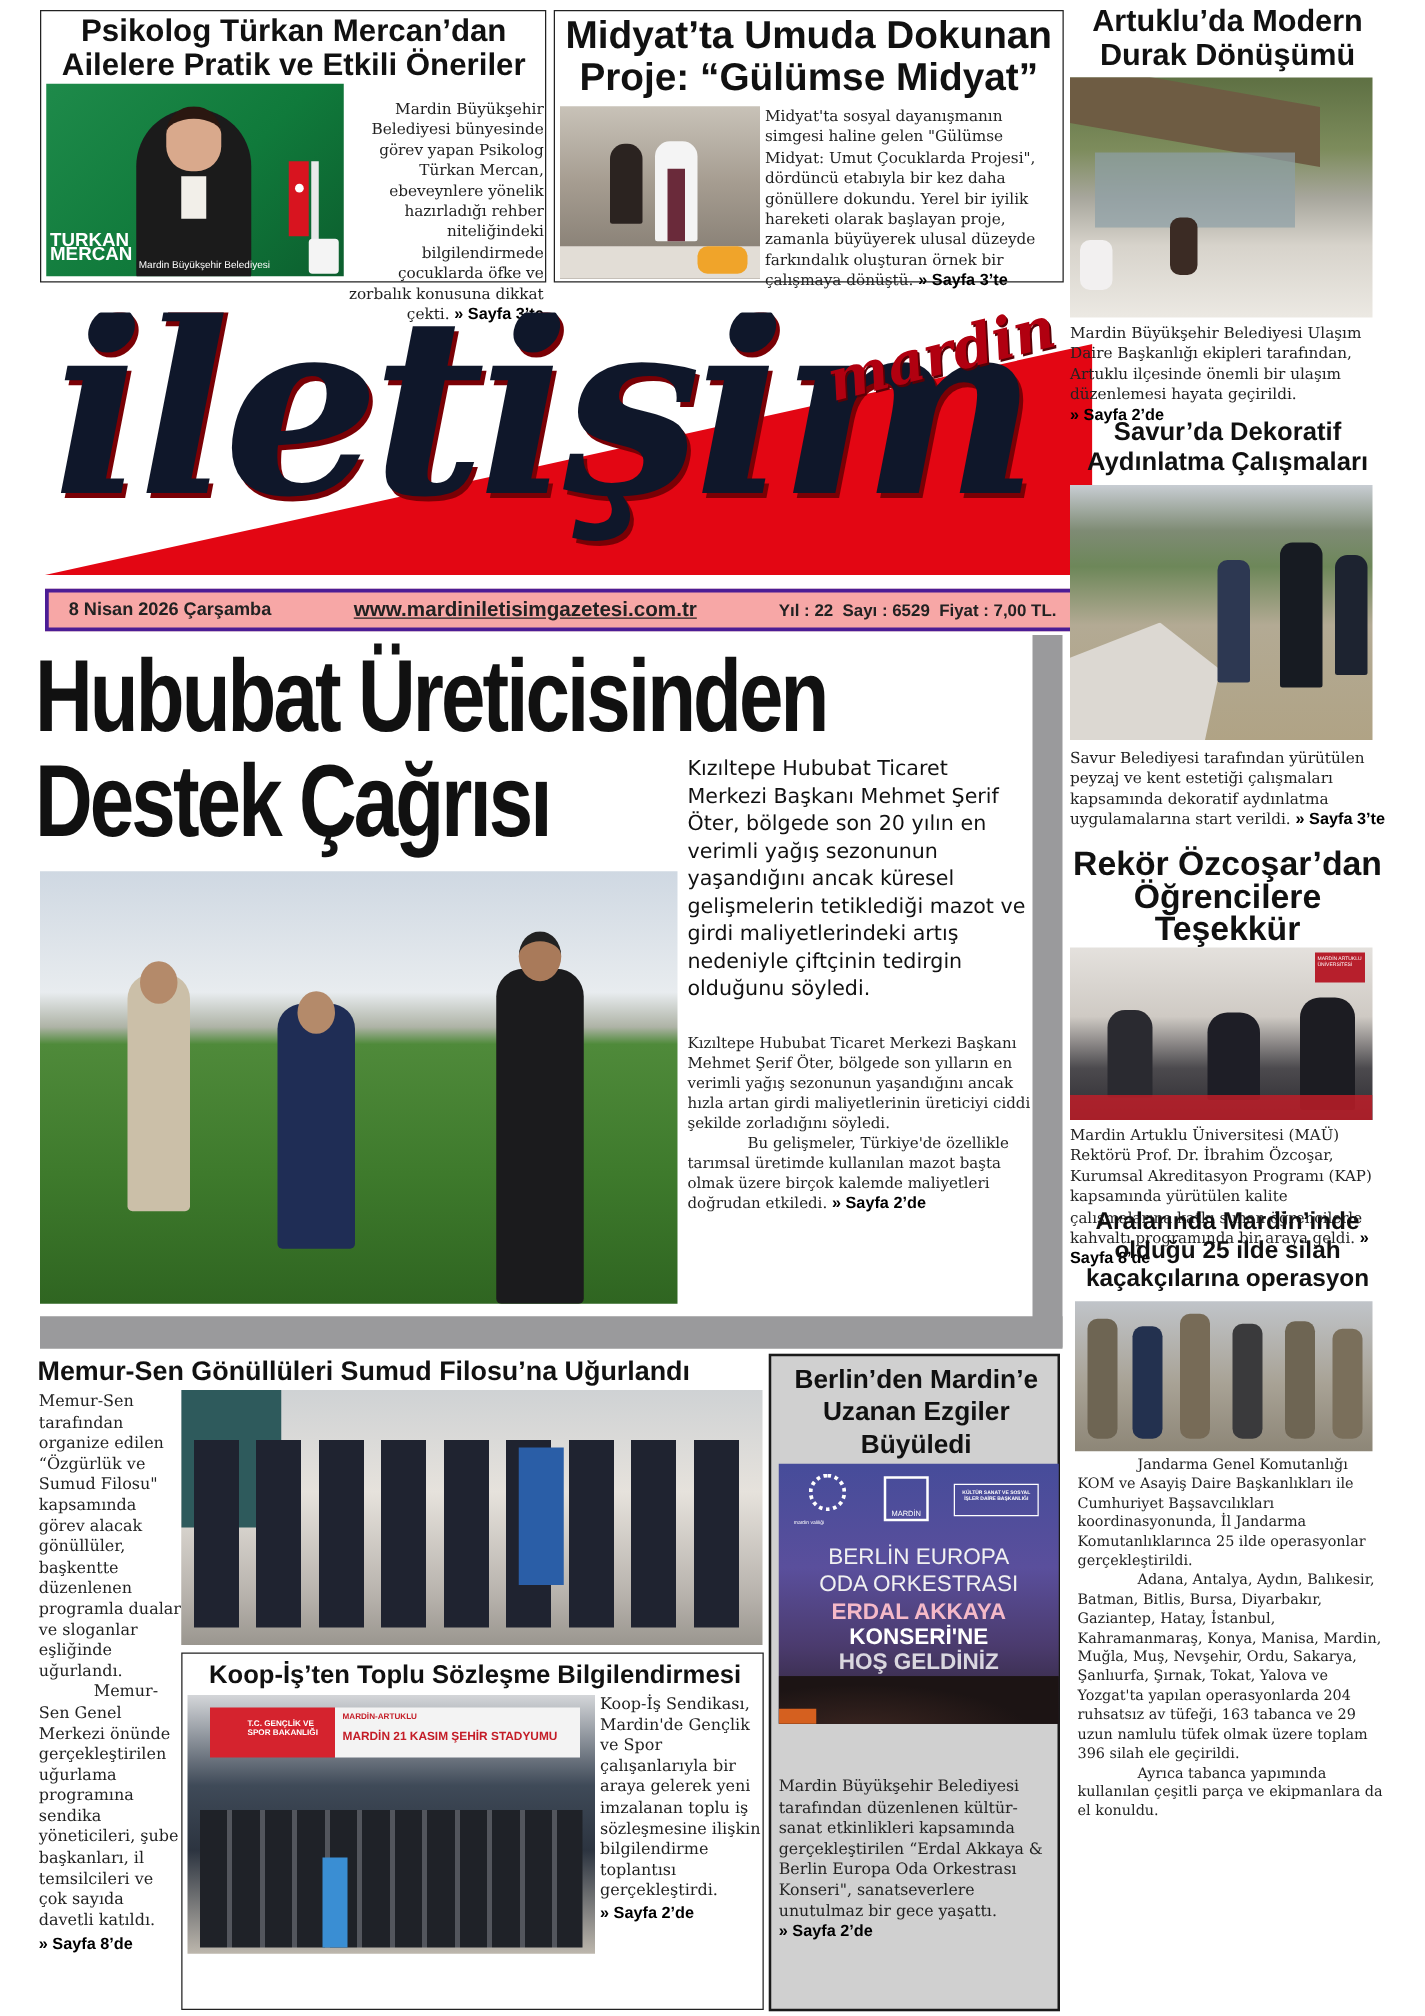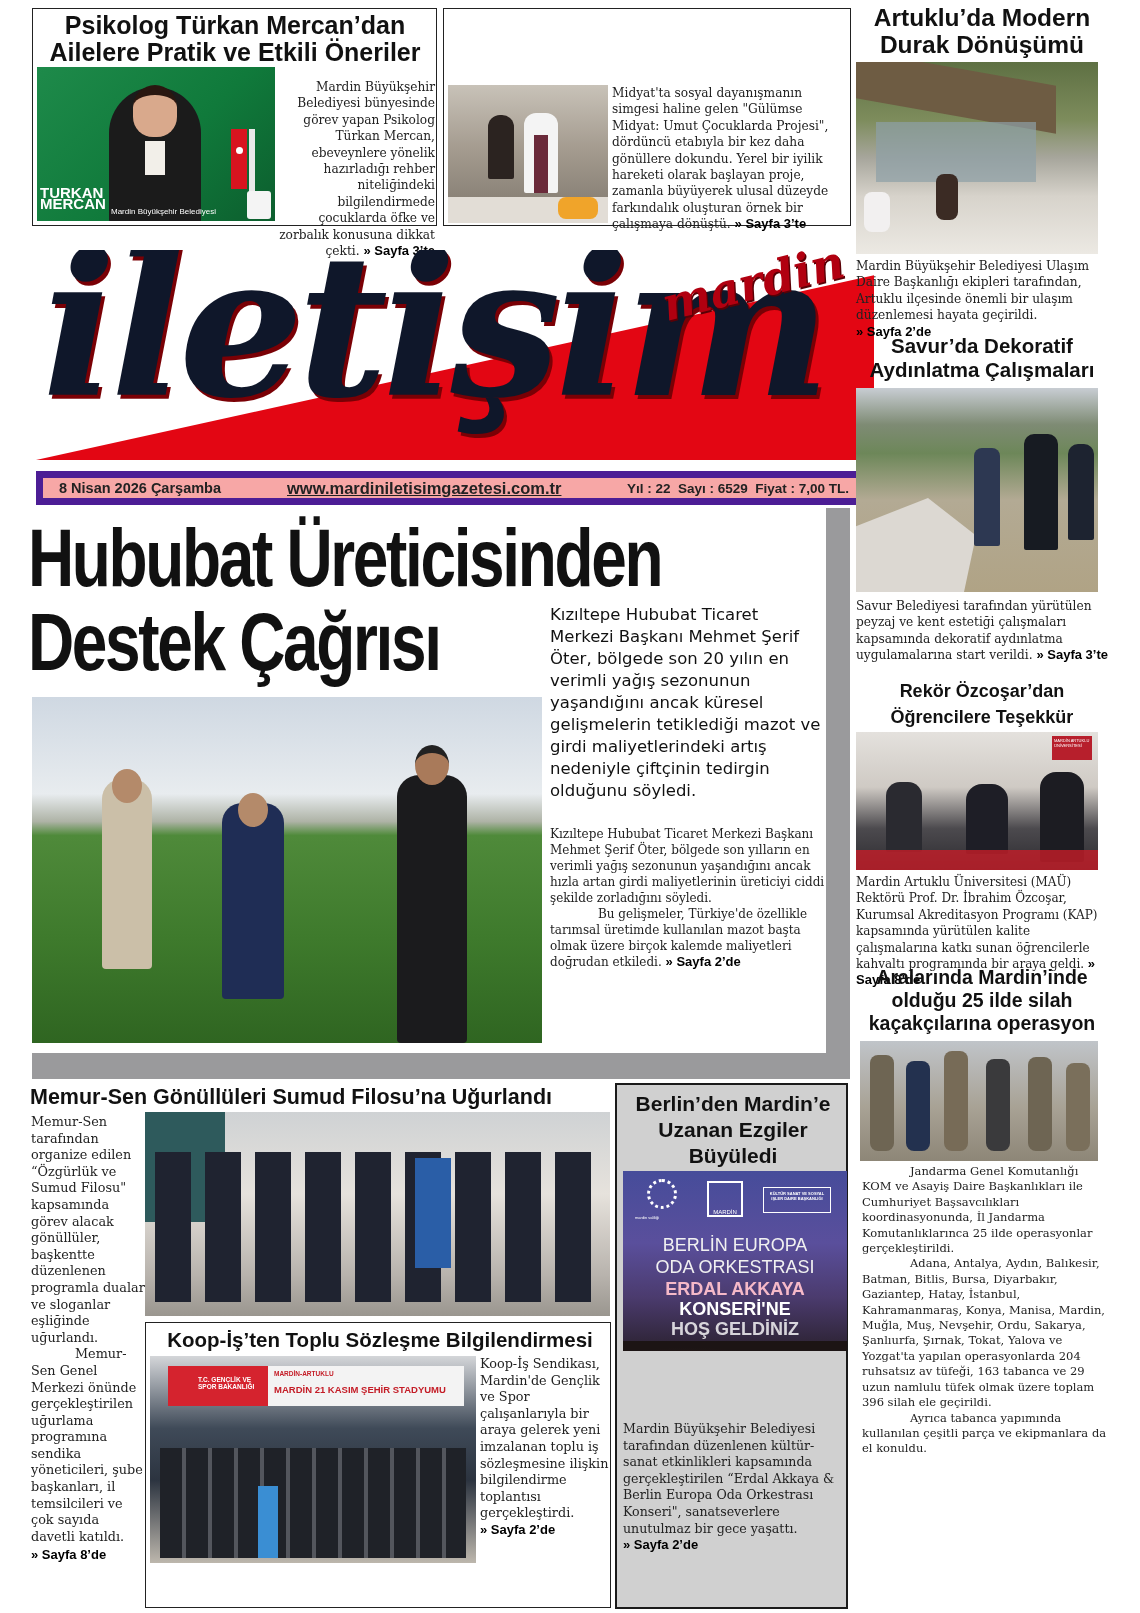--- a/index.html
+++ b/index.html
@@ -15,21 +15,21 @@
 
   
   .logo-wrap { position: absolute; left: 36px; top: 250px; width: 838px; height: 210px; overflow: hidden; }
   .logo-wedge { position: absolute; left: 0; top: 0; width: 838px; height: 210px; background: #e30613;
      clip-path: polygon(0 100%, 100% 12%, 100% 100%); }
   .logo-text { position: absolute; left: 6px; top: -22px; font-family: "DejaVu Serif", serif; font-style: italic; font-weight: bold;
      font-size: 196px; letter-spacing: -6px; color: #0f172a; text-shadow: 3px 4px 0 #7a0005; line-height: 1; }
   .logo-mardin { position: absolute; right: 28px; top: 6px; font-family: "DejaVu Serif", serif; font-style: italic; font-weight: bold;
      font-size: 46px; color: #b10010; transform: rotate(-14deg); text-shadow: 1px 2px 0 #5a0006; }
 
-  .info-bar { position: absolute; left: 36px; top: 471px; width: 838px; height: 34px; background: #f7a7a6; border: 7px solid #4c1d95;
+  .info-bar { position: absolute; left: 36px; top: 471px; width: 838px; height: 34px; background: #f7a7a6; border: 3px solid #4c1d95;
      font-family: "Liberation Sans", sans-serif; font-weight: bold; color: #222; display: flex; align-items: center; }
 
   .gray-frame { position: absolute; background: #9a9a9c; }
 </style>
 </head>
 <body>
 
 <div class="abs boxed" style="left:32px; top:8px; width:405px; height:218px;">
   <div class="hl" style="position:absolute; left:2px; top:3px; width:400px; font-size:25px; line-height:27px;">Psikolog Türkan Mercan’dan Ailelere Pratik ve Etkili Öneriler</div>
   <div class="photo" style="left:4px; top:58px; width:238px; height:154px; background:linear-gradient(135deg,#1e8a4a 0%,#107a3b 55%,#0c5e2e 100%);">
@@ -44,20 +44,21 @@
     <div style="position:absolute; left:3px; top:120px; width:60px; font-family:'Liberation Sans',sans-serif; font-weight:bold; font-size:15px; line-height:11px; color:#fff;text-align:center;">TURKAN MERCAN</div>
     <div style="position:absolute; left:74px; top:140px; font-family:'Liberation Sans',sans-serif; font-size:8px; color:#fff;">Mardin Büyükşehir Belediyesi</div>
   </div>
   <div class="body-serif" style="position:absolute; left:246px; top:70px; width:156px;text-align:right;">
     <span>Mardin Büyükşehir Belediyesi bünyesinde görev yapan Psikolog Türkan Mercan, ebeveynlere yönelik hazırladığı rehber niteliğindeki bilgilendirmede çocuklarda öfke ve zorbalık konusuna dikkat çekti.</span>
     <span class="ref">» Sayfa 3’te</span>
   </div>
 </div>
 
 <div class="abs boxed" style="left:443px; top:8px; width:408px; height:218px;">
+  <div class="hl" style="position:absolute; left:2px; top:2px; width:402px; font-size:31px; line-height:34px;">Midyat’ta Umuda Dokunan Proje: “Gülümse Midyat”</div>
   <div class="photo" style="left:4px; top:76px; width:160px; height:138px; background:linear-gradient(180deg,#c8c2b8 0%,#a59c90 45%,#7e766c 100%);">
     <div style="position:absolute; left:40px; top:30px; width:26px; height:64px; background:#2b2320; border-radius:12px 12px 2px 2px;"></div>
     <div style="position:absolute; left:76px; top:28px; width:34px; height:80px; background:#f4f4f4; border-radius:12px 12px 2px 2px;"></div>
     <div style="position:absolute; left:86px; top:50px; width:14px; height:58px; background:#6a2a3a;"></div>
     <div style="position:absolute; left:0; top:112px; width:160px; height:26px; background:#e2ddd6;"></div>
     <div style="position:absolute; left:110px; top:112px; width:40px; height:22px; background:#f0a42a; border-radius:8px;"></div>
   </div>
   <div class="body-serif" style="position:absolute; left:168px; top:76px; width:238px;">
     <span>Midyat'ta sosyal dayanışmanın simgesi haline gelen "Gülümse Midyat: Umut Çocuklarda Projesi", dördüncü etabıyla bir kez daha gönüllere dokundu. Yerel bir iyilik hareketi olarak başlayan proje, zamanla büyüyerek ulusal düzeyde farkındalık oluşturan örnek bir çalışmaya dönüştü.</span>
     <span class="ref">» Sayfa 3’te</span>
@@ -122,21 +123,21 @@
     <div style="position:absolute; left:168px; top:46px; width:34px; height:116px; background:#171b22; border-radius:10px 10px 2px 2px;"></div>
     <div style="position:absolute; left:212px; top:56px; width:26px; height:96px; background:#1d2330; border-radius:10px 10px 2px 2px;"></div>
   </div>
   <div class="body-serif" style="margin-top:6px;">
     <span>Savur Belediyesi tarafından yürütülen peyzaj ve kent estetiği çalışmaları kapsamında dekoratif aydınlatma uygulamalarına start verildi.</span>
     <span class="ref">» Sayfa 3’te</span>
   </div>
 </div>
 
 <div class="abs" style="left:856px; top:678px; width:252px;">
-  <div class="hl" style="font-size:18px; line-height:26px;">Rekör Özcoşar’dan Öğrencilere Teşekkür</div>
+  <div class="hl" style="font-size:27px; line-height:26px;">Rekör Özcoşar’dan Öğrencilere Teşekkür</div>
   <div class="photo" style="position:relative; margin-top:2px; width:242px; height:138px; background:linear-gradient(180deg,#e4e1dd 0%,#cfcac4 40%,#4c4a4e 70%,#2d2b30 100%);">
     <div style="position:absolute; right:6px; top:4px; width:40px; height:24px; background:#b71f2c; color:#fff; font-family:'Liberation Sans',sans-serif; font-size:4px; line-height:5px; padding:2px; overflow:hidden;">MARDİN ARTUKLU ÜNİVERSİTESİ</div>
     <div style="position:absolute; left:30px; top:50px; width:36px; height:70px; background:#2a2a30; border-radius:14px 14px 2px 2px;"></div>
     <div style="position:absolute; left:110px; top:52px; width:42px; height:70px; background:#1e1e26; border-radius:16px 16px 2px 2px;"></div>
     <div style="position:absolute; left:184px; top:40px; width:44px; height:90px; background:#1c1c22; border-radius:16px 16px 2px 2px;"></div>
     <div style="position:absolute; left:0; top:118px; width:242px; height:20px; background:#c71d28; opacity:.8;"></div>
   </div>
   <div class="body-serif" style="margin-top:4px; font-size:12px;">
     <span>Mardin Artuklu Üniversitesi (MAÜ) Rektörü Prof. Dr. İbrahim Özcoşar, Kurumsal Akreditasyon Programı (KAP) kapsamında yürütülen kalite çalışmalarına katkı sunan öğrencilerle kahvaltı programında bir araya geldi.</span>
     <span class="ref">» Sayfa 8’de</span>
@@ -185,21 +186,21 @@
     <div style="position:absolute; left:108px; top:130px; width:20px; height:72px; background:#3a8ed3;"></div>
   </div>
   <div class="body-serif" style="position:absolute; left:334px; top:33px; width:130px; font-size:12.8px; line-height:16.6px;">
     <div>Koop-İş Sendikası, Mardin'de Gençlik ve Spor çalışanlarıyla bir araya gelerek yeni imzalanan toplu iş sözleşmesine ilişkin bilgilendirme toplantısı gerçekleştirdi.</div>
     <div class="ref">» Sayfa 2’de</div>
   </div>
 </div>
 
 <div class="abs" style="left:615px; top:1083px; width:233px; height:526px; background:#d0d0d0; border:2px solid #1a1a1a;">
   <div class="hl" style="position:absolute; left:2px; top:6px; width:228px; font-size:21px; line-height:26px;">Berlin’den Mardin’e Uzanan Ezgiler Büyüledi</div>
-  <div class="photo" style="left:6px; top:86px; width:224px; height:180px; background:linear-gradient(180deg,#464c9a 0%,#5a4f9c 40%,#4b3b6e 70%,#2b2230 100%); text-align:center; font-family:'Liberation Sans',sans-serif;">
+  <div class="photo" style="left:6px; top:86px; width:224px; height:208px; background:linear-gradient(180deg,#464c9a 0%,#5a4f9c 40%,#4b3b6e 70%,#2b2230 100%); text-align:center; font-family:'Liberation Sans',sans-serif;">
     <div style="position:absolute; left:12px; top:44px; font-size:4px; color:#fff;">mardin valiliği</div>
     <div style="position:absolute; left:24px; top:8px; width:30px; height:30px; border:3px dotted #fff; border-radius:50%;"></div>
     <div style="position:absolute; left:84px; top:10px; width:36px; height:36px; border:2px solid #fff; font-size:6px; color:#fff; padding-top:26px;">MARDİN</div>
     <div style="position:absolute; left:140px; top:16px; width:68px; height:26px; border:1.5px solid #fff; font-size:4px; line-height:5px; color:#fff; padding:3px 2px; font-weight:bold;">KÜLTÜR SANAT VE SOSYAL İŞLER DAİRE BAŞKANLIĞI</div>
     <div style="position:absolute; left:0; top:64px; width:224px; font-size:18px; color:#f1f1f1;">BERLİN EUROPA</div>
     <div style="position:absolute; left:0; top:86px; width:224px; font-size:18px; color:#f1f1f1;">ODA ORKESTRASI</div>
     <div style="position:absolute; left:0; top:108px; width:224px; font-size:18px; font-weight:bold; color:#f5b9c8;">ERDAL AKKAYA</div>
     <div style="position:absolute; left:0; top:128px; width:224px; font-size:18px; font-weight:bold; color:#fff;">KONSERİ'NE</div>
     <div style="position:absolute; left:0; top:148px; width:224px; font-size:18px; font-weight:bold; color:#fff; opacity:.8;">HOŞ GELDİNİZ</div>
     <div style="position:absolute; left:0; top:170px; width:224px; height:74px;

